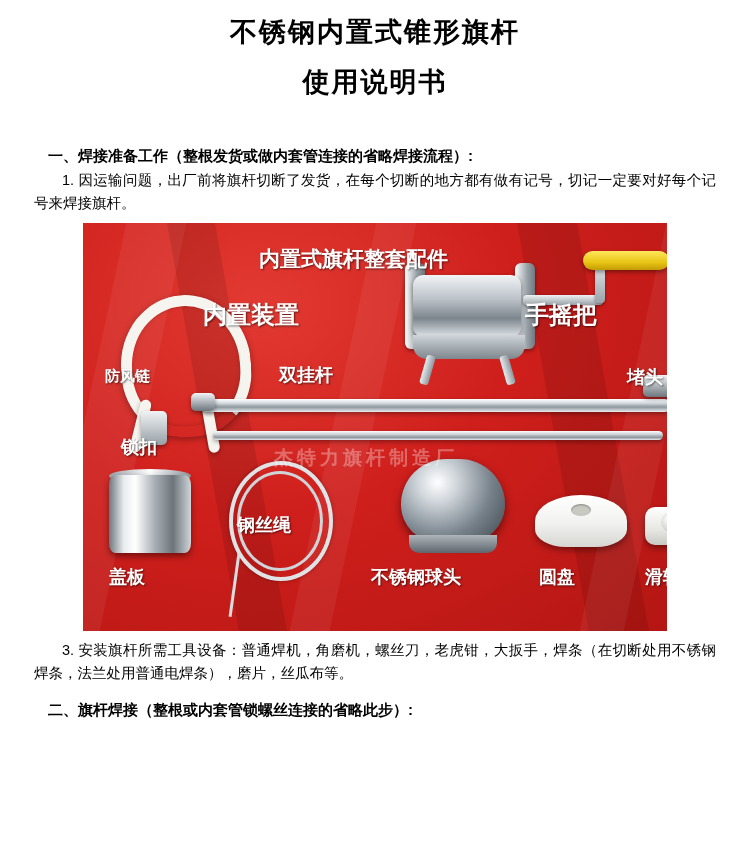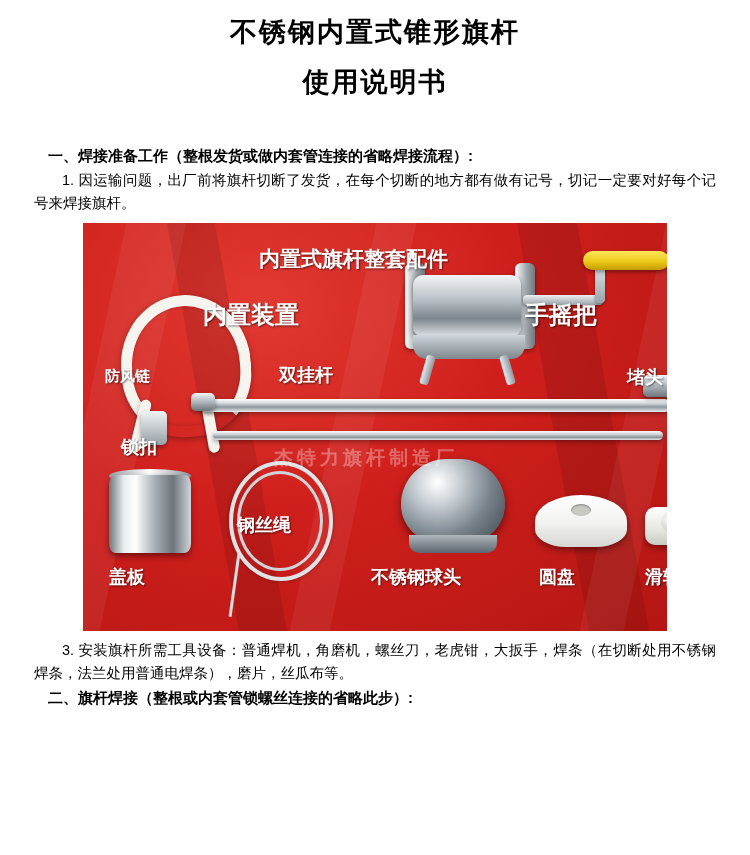--- a/index.html
+++ b/index.html
@@ -355,15 +355,15 @@
       <div class="photo-label ph-mid" style="left:154px;top:290px;">钢丝绳</div>
       <div class="photo-label ph-mid" style="left:288px;top:342px;">不锈钢球头</div>
       <div class="photo-label ph-mid" style="left:456px;top:342px;">圆盘</div>
       <div class="photo-label ph-mid" style="left:562px;top:342px;">滑轮</div>
 
     </div>
   </div>
 
   <div class="body-text indent" style="margin-top:8px;">3. 安装旗杆所需工具设备：普通焊机，角磨机，螺丝刀，老虎钳，大扳手，焊条（在切断处用不锈钢焊条，法兰处用普通电焊条），磨片，丝瓜布等。</div>
 
-  <div class="section-heading" style="margin-top:0;">二、旗杆焊接（整根或内套管锁螺丝连接的省略此步）:</div>
+  <div class="section-heading" style="margin-top:12px;">二、旗杆焊接（整根或内套管锁螺丝连接的省略此步）:</div>
 
 </div>
 
 </body></html>

